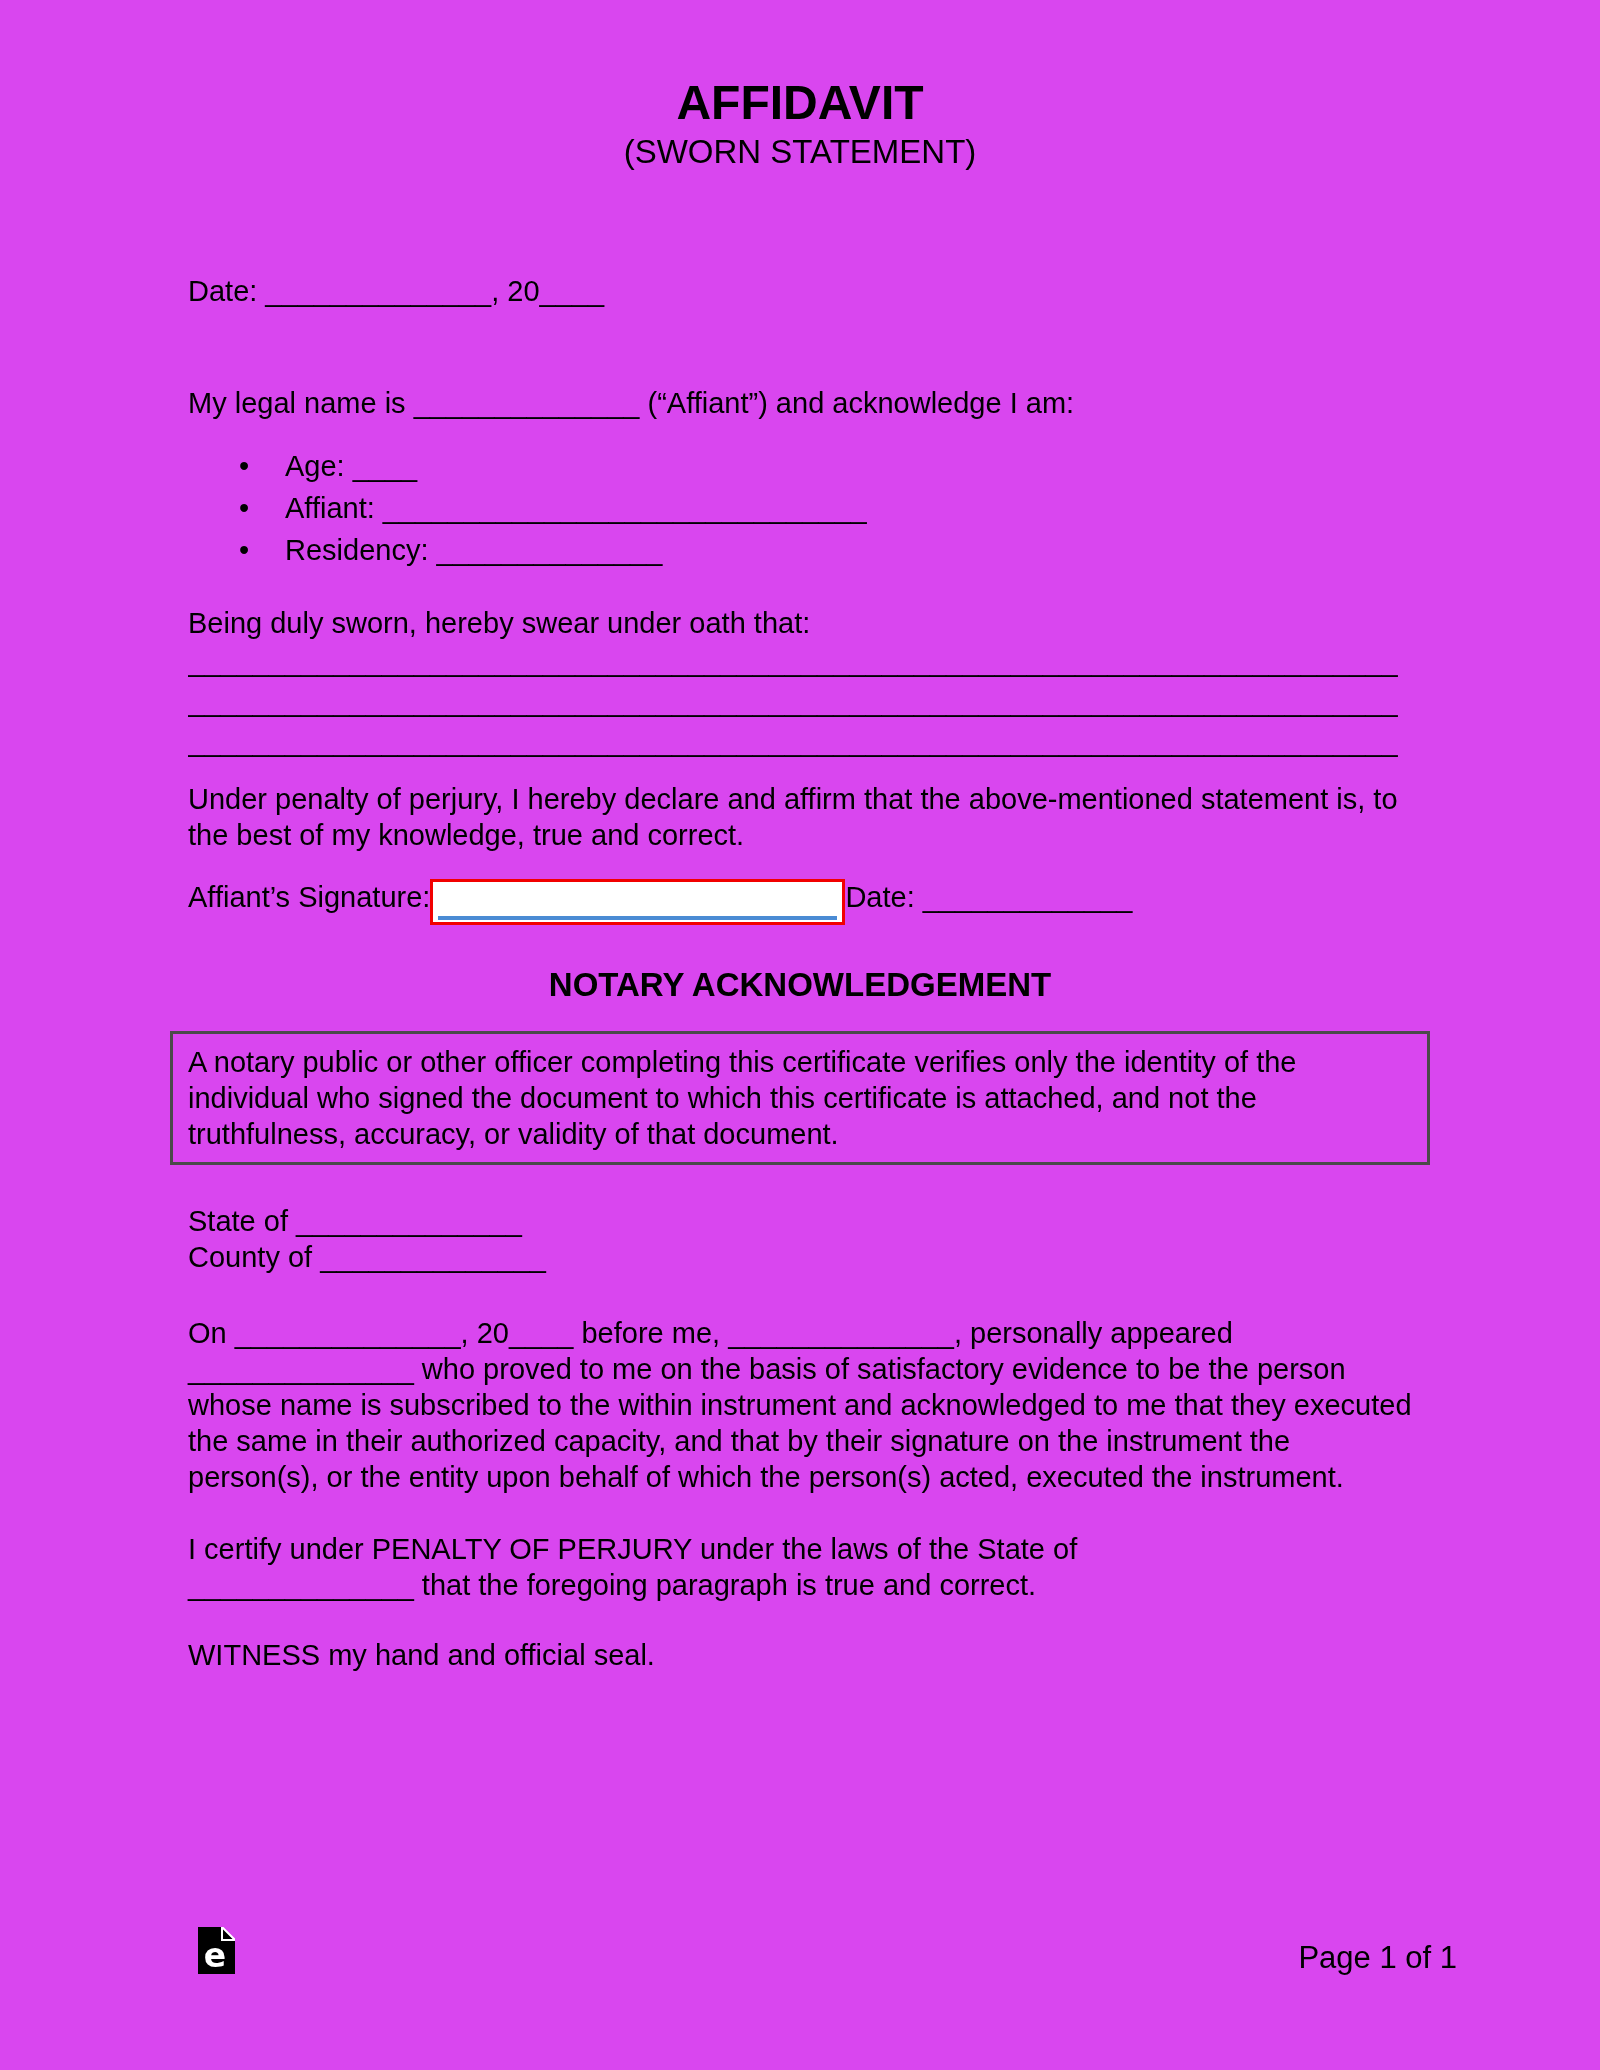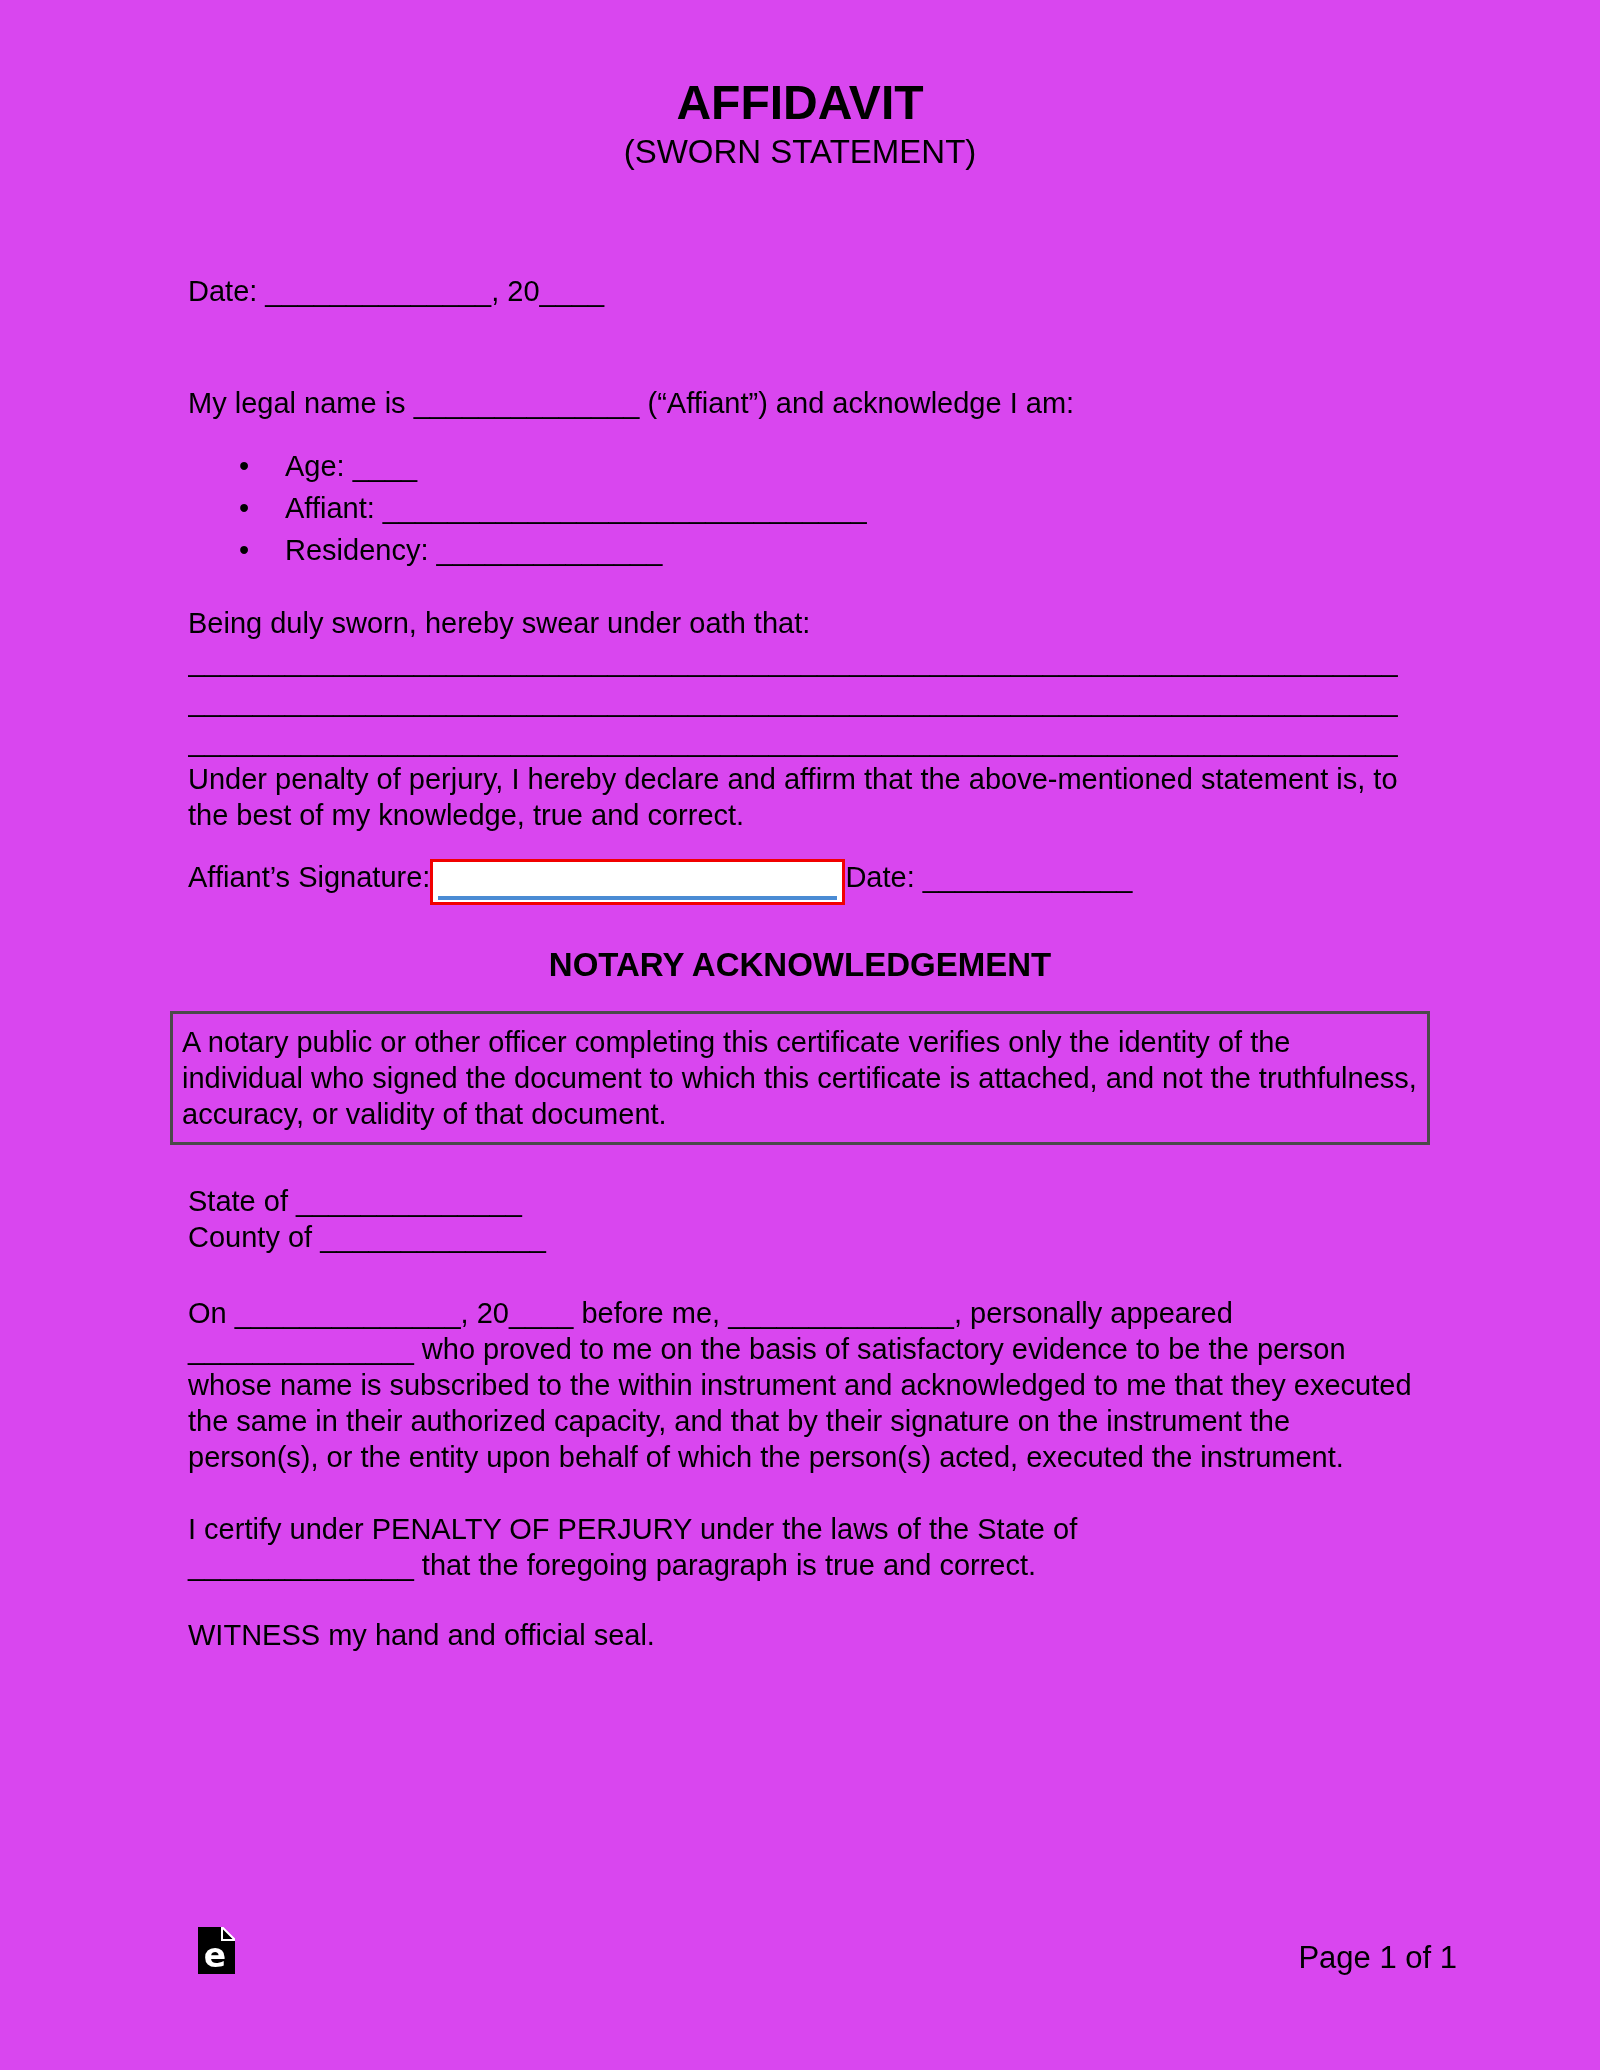--- a/index.html
+++ b/index.html
@@ -44,21 +44,21 @@
 
   .oath-line { margin-top: 34px; }
 
   .statement-lines { margin-top: 0; }
   .statement-line {
     line-height: 40px;
     white-space: nowrap;
     overflow: hidden;
   }
 
-  .perjury { }
+  .perjury { margin-top: 20px; }
 
   .sig-row { margin-top: 26px; display: flex; align-items: flex-start; }
   .sig-box {
     position: relative;
     width: 415px; height: 46px;
     border: 3px solid #f20000;
     background: #ffffff;
     flex: none;
   }
   .sig-box .ink-line {
@@ -70,21 +70,21 @@
     margin-top: 40px;
     text-align: center;
     font-weight: bold;
     font-size: 33px;
     line-height: 40px;
   }
 
   .notice-box {
     margin: 26px -18px 0 -18px;
     border: 3px solid #4a4a4a;
-    padding: 10px 9px;
+    padding: 10px 15px;
   }
 
   .state-county { margin-top: 38px; }
   .appearance   { margin-top: 40px; }
   .certify      { margin-top: 36px; white-space: pre-wrap; }
   .witness      { margin-top: 34px; }
 
   .notary-sig-row { margin-top: 78px; display: flex; align-items: flex-end; }
   .notary-sig-row .sig-box { width: 505px; height: 48px; }
   .seal-label { margin-left: 18px; }

